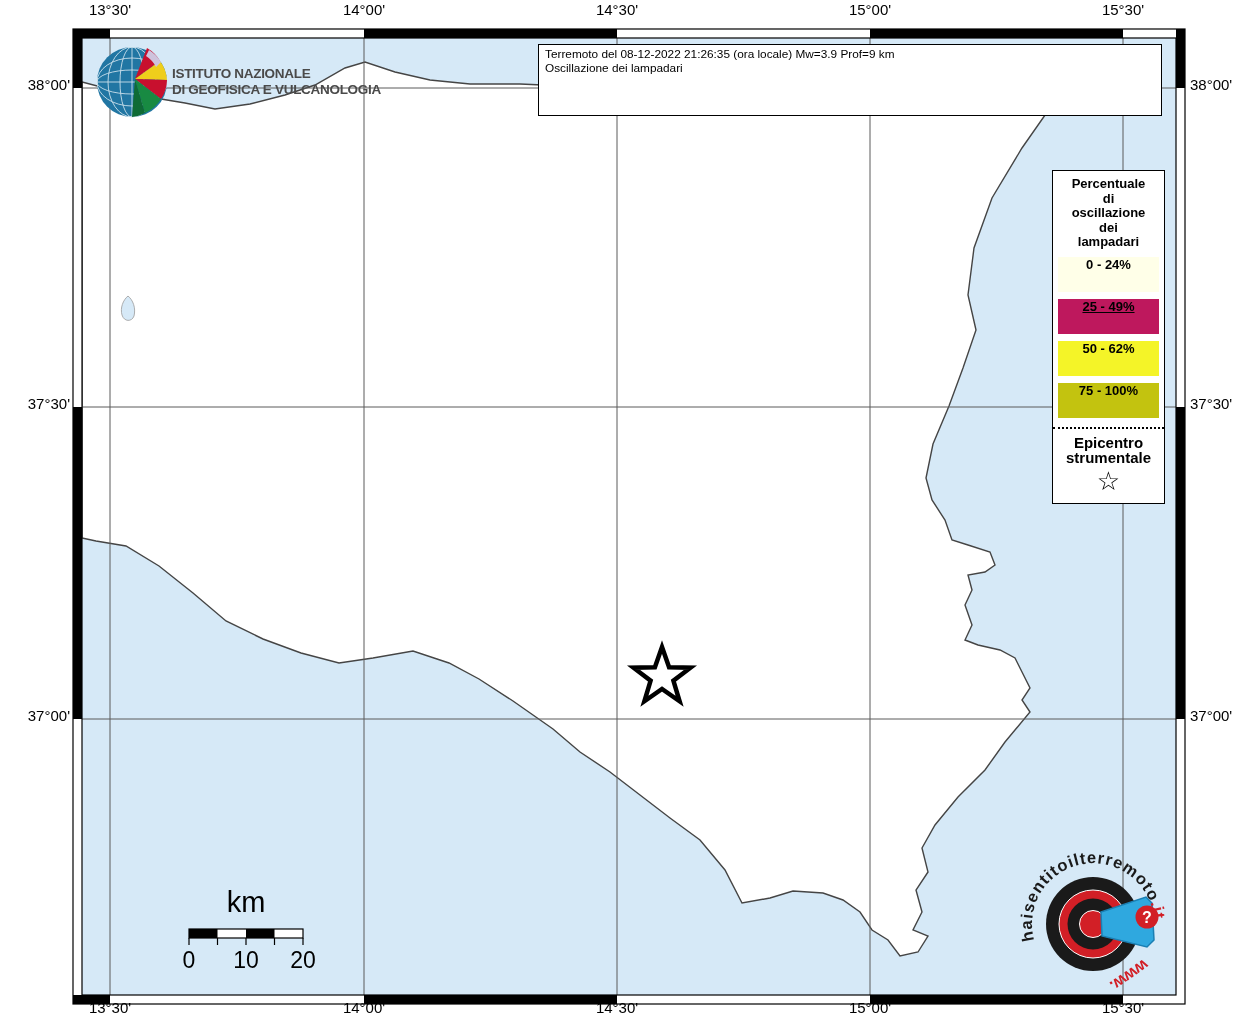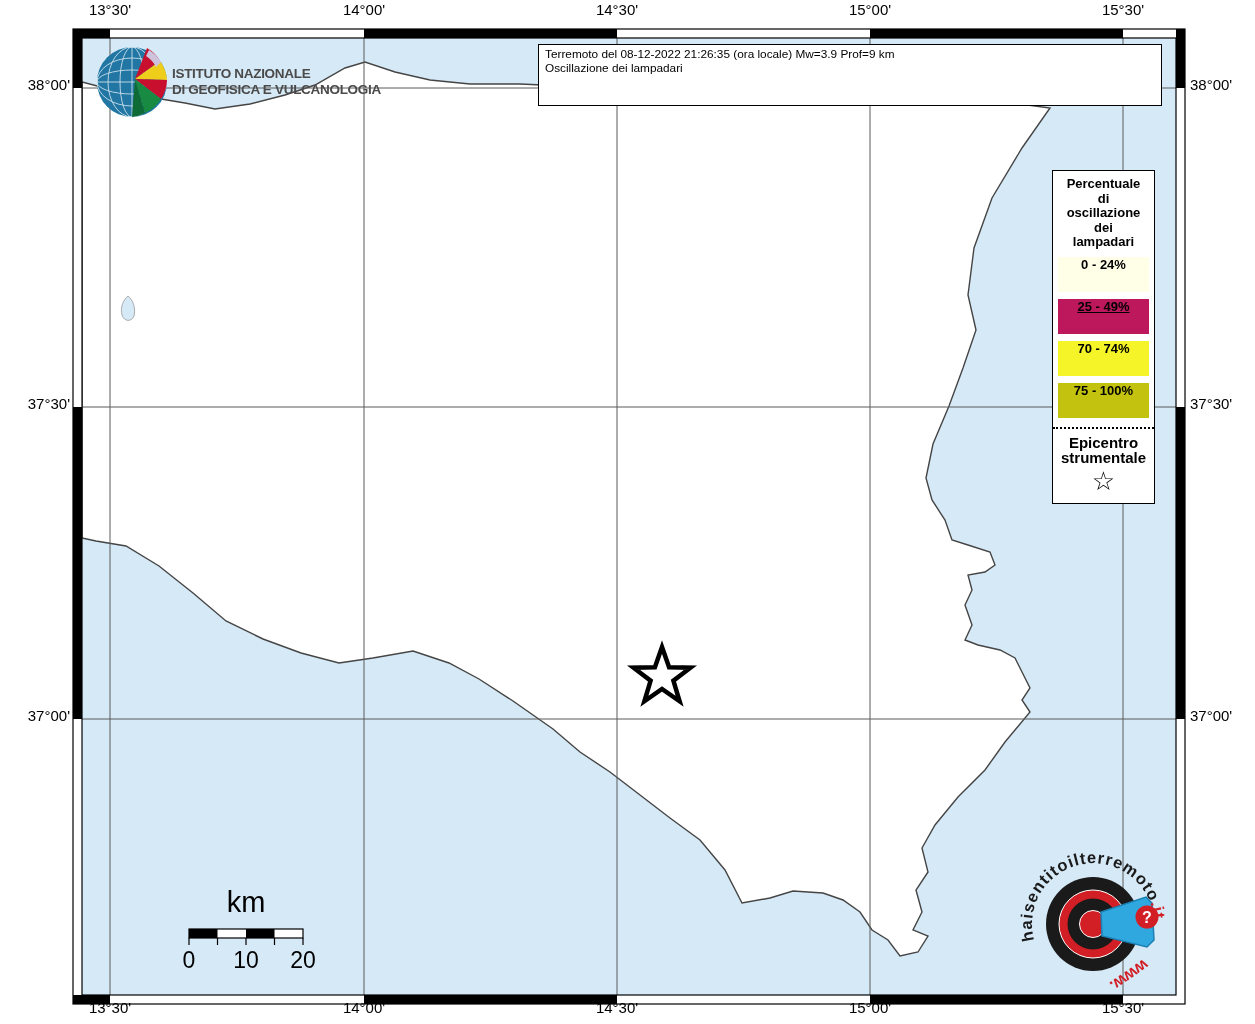--- a/index.html
+++ b/index.html
@@ -4,24 +4,24 @@
 <style>
   html,body{margin:0;padding:0;background:#fff;}
   #stage{position:relative;width:1255px;height:1024px;overflow:hidden;
          font-family:"Liberation Sans",sans-serif;background:#fff;}
   #mapsvg{position:absolute;left:0;top:0;z-index:1;}
   .coord{position:absolute;z-index:4;font-size:15px;color:#000;white-space:nowrap;}
   .coord.top{top:1px;transform:translateX(-50%);}
   .coord.bottom{top:999px;transform:translateX(-50%);}
   .coord.left{left:0;width:70px;text-align:right;}
   .coord.right{left:1190px;text-align:left;}
-  #infobox{position:absolute;left:538px;top:44px;width:624px;height:62px;z-index:6;
+  #infobox{position:absolute;left:538px;top:44px;width:624px;height:72px;z-index:6;
            background:#fff;border:1px solid #000;box-sizing:border-box;
            padding:2px 6px;font-size:11.8px;line-height:14.2px;color:#000;}
-  #legend{position:absolute;left:1052px;top:170px;width:103px;z-index:6;
+  #legend{position:absolute;left:1052px;top:170px;width:113px;z-index:6;
           background:#fff;border:1.6px solid #000;box-sizing:border-box;
           padding:6px 5px 8px 5px;color:#000;}
   #legend .ltitle{font-weight:bold;font-size:13px;line-height:14.5px;text-align:center;}
   .swatch-row{margin-top:7px;height:35px;display:flex;justify-content:center;}
   .swatch-row .slabel{font-weight:bold;font-size:13px;}
   #legend .divider{border-top:2px dotted #000;margin:9px -5px 0 -5px;}
   #legend .epi{margin-top:6px;font-weight:bold;font-size:15px;line-height:15px;text-align:center;}
   #legend .estar{text-align:center;font-size:26px;line-height:28px;margin-top:2px;}
 </style>
 </head>
@@ -237,21 +237,21 @@
     <div>dei</div>
     <div>lampadari</div>
   </div>
   <div class="swatch-row" style="background-color: rgb(255, 255, 232);">
     <span class="slabel">0 - 24%</span>
   </div>
   <div class="swatch-row" style="background-color: #be185d; text-decoration: underline;">
     <span class="slabel">25 - 49%</span>
   </div>
   <div class="swatch-row" style="background-color: rgb(244, 244, 40);">
-    <span class="slabel">70 - 74%</span>
+    <span class="slabel">50 - 62%</span>
   </div>
   <div class="swatch-row" style="background-color: rgb(195, 195, 15);">
     <span class="slabel">75 - 100%</span>
   </div>
   <div class="divider"></div>
   <div class="epi">
     <div>Epicentro</div>
     <div>strumentale</div>
   </div>
   <div class="estar">☆</div>

